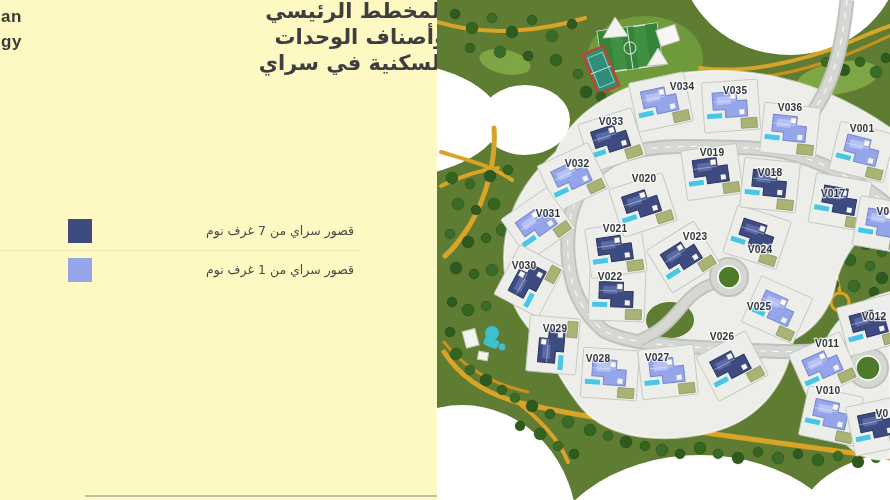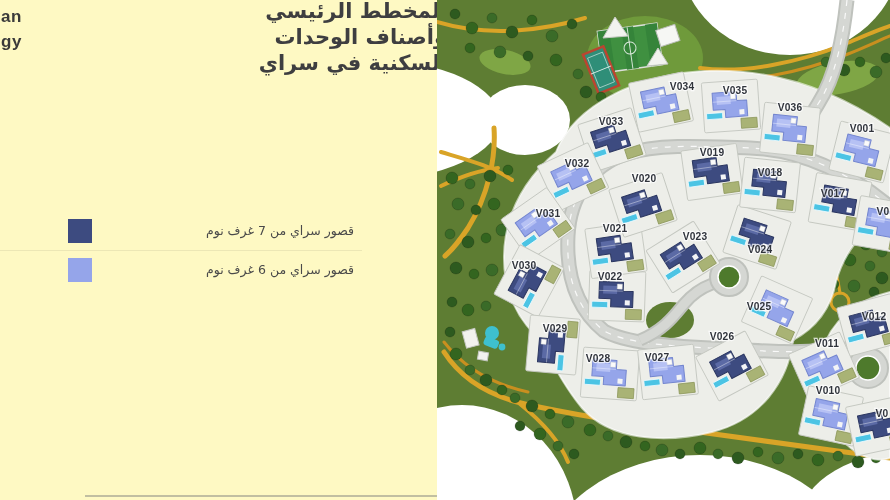--- a/index.html
+++ b/index.html
@@ -35,21 +35,21 @@
     <div>السكنية في سراي</div>
   </div>
 
   <div class="legend">
     <div class="legend-row" style="top:219px;">
       <span class="swatch" id="swatch-0" style="background: rgb(61, 75, 128);"></span>
       <span class="legend-label">قصور سراي من 7 غرف نوم</span>
     </div>
     <div class="legend-row" style="top:258px;">
       <span class="swatch" id="swatch-1" style="background: rgb(149, 165, 234);"></span>
-      <span class="legend-label">قصور سراي من 6 غرف نوم</span>
+      <span class="legend-label">قصور سراي من 1 غرف نوم</span>
     </div>
   </div>
 
   <div class="divider"></div>
   <div class="progress-line"></div>
 
   <svg class="map-svg" viewBox="437 0 453 500">
 
     <g>
       <rect x="437" y="0" width="453" height="500" fill="#5e7d33"></rect>

